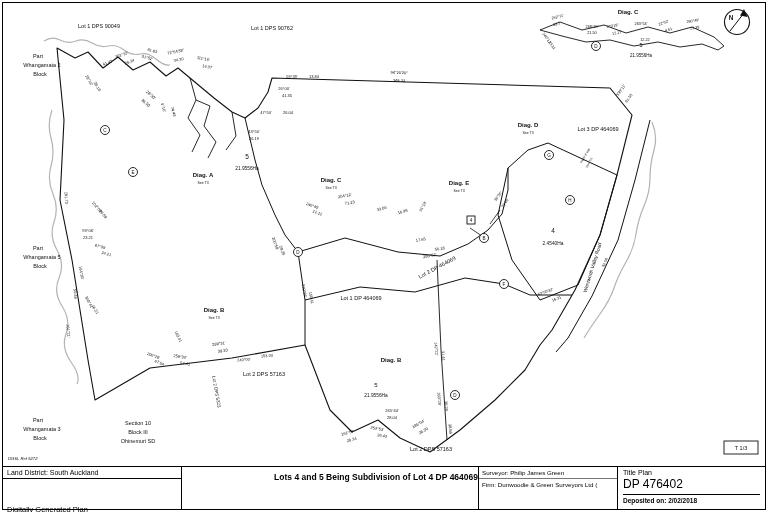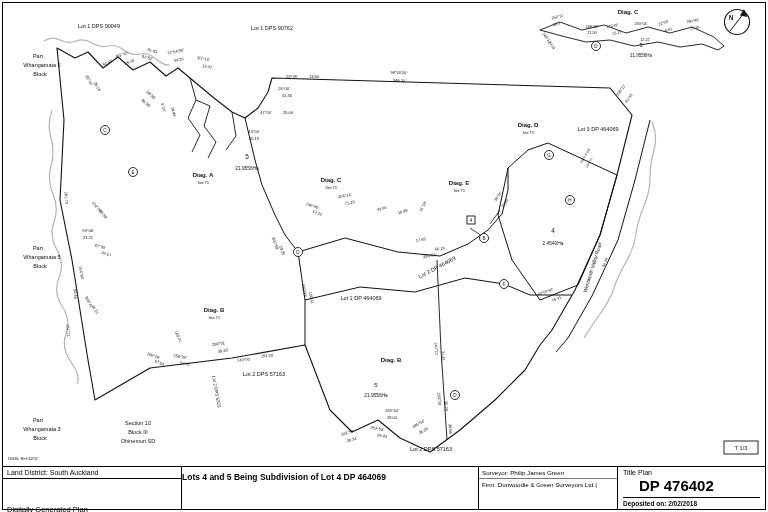--- a/index.html
+++ b/index.html
@@ -6,26 +6,26 @@
   .page{position:relative;width:768px;height:512px;background:#fff;font-family:"Liberation Sans",sans-serif;overflow:hidden;}
   .page-border{position:absolute;inset:2px;border:1.3px solid #000;pointer-events:none;}
   svg{position:absolute;left:0;top:0;}
   svg text{fill:#111;font-family:"Liberation Sans",sans-serif;}
   .footer{position:absolute;left:3px;right:3px;top:466px;bottom:3px;border-top:1.3px solid #000;display:flex;background:#fff;}
   .f1{flex:0 0 178px;display:flex;flex-direction:column;gap:24px;}
   .f1-top{font-size:7px;padding:2px 4px;border-bottom:1px solid #000;}
   .f1-bot{padding:2px 4px;}
   .dgp{font-size:7.5px;}
   .dgp-sub{font-size:4.3px;color:#555;margin-top:1px;}
-  .f2{flex:0 0 296px;border-left:1.3px solid #000;border-right:1.3px solid #000;display:flex;justify-content:flex-start;padding-top:5px;font-weight:bold;font-size:8.5px;text-align:center;}
+  .f2{flex:0 0 296px;border-left:1.3px solid #000;border-right:1.3px solid #000;display:flex;justify-content:flex-end;padding-top:5px;font-weight:bold;font-size:8.5px;text-align:center;}
   .f3{flex:0 0 138px;border-right:1.3px solid #000;font-size:6.2px;}
   .f3 .line1{padding:2px 3px;border-bottom:1px solid #777;}
   .f3 .line2{padding:2px 3px;}
   .f4{flex:1;font-size:7px;padding:2px 5px;}
-  .f4 .plan-num{font-size:15px;font-weight:bold;margin-top:1px;margin-left:16px;}
+  .f4 .plan-num{font-size:12px;font-weight:normal;margin-top:1px;}
   .f4 .dep{border-top:1px solid #000;margin-top:3px;padding-top:2px;font-size:6.5px;font-weight:bold;}
 </style>
 </head>
 <body>
 
 <div class="page">
   <svg id="plan-svg" width="768" height="466" viewBox="0 0 768 466">
 
     <g stroke="#b3b3b3" fill="none" stroke-width="1.2">
       <path d="M44,41 q8,-5 16,-1 t16,1 16,2 16,3 16,4 16,4 16,5 14,6"></path>

